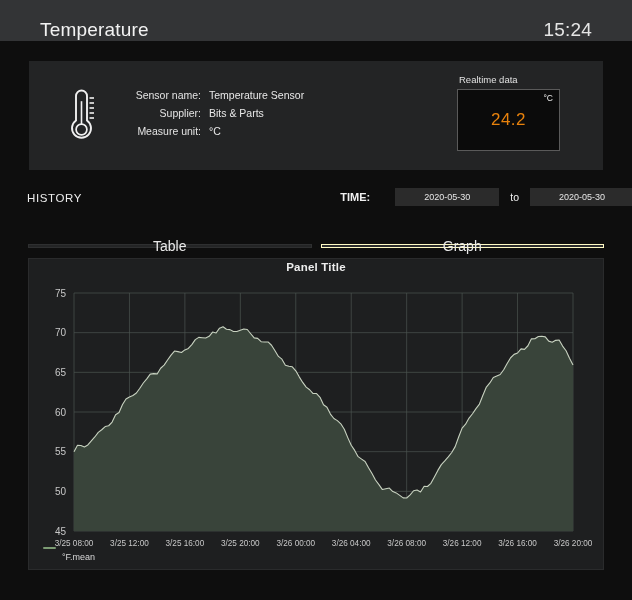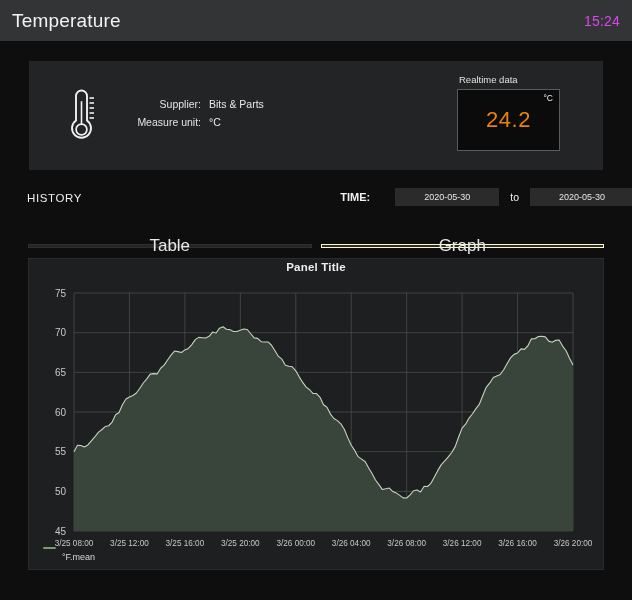--- a/index.html
+++ b/index.html
@@ -9,25 +9,25 @@
     background: #0d0d0d;
     font-family: "Liberation Sans", sans-serif;
     overflow: hidden;
   }
   #app { position: relative; width: 632px; height: 600px; background: #0e0e0e; }
 
   
   .topbar {
     position: absolute; left: 0; top: 0; width: 632px; height: 41px;
     background: #333436;
-    display: flex; align-items: center; justify-content: space-between;
-    padding: 0 12px;
+    display: flex; align-items: flex-end; justify-content: space-between;
+    padding: 0 40px;
   }
   .topbar .title { color: #f2f2f2; font-size: 19px; font-weight: 400; letter-spacing: .2px; }
-  .topbar .clock { color: #d946ef; font-size: 14px; font-weight: 400; letter-spacing: .2px; margin-left: 8px; }
+  .topbar .clock { color: #e5e5e5; font-size: 19px; font-weight: 400; letter-spacing: .2px; margin-left: 8px; }
 
   
   .sensor-panel {
     position: absolute; left: 29px; top: 61px; width: 574px; height: 109px;
     background: #232425;
     display: flex; align-items: center;
   }
   .thermo-wrap { width: 88px; display: flex; align-items: center; justify-content: center; padding-left: 14px; }
   .info-table { margin-left: 8px; }
   .info-row { display: flex; align-items: baseline; height: 18px; }
@@ -40,21 +40,21 @@
   .realtime {
     position: absolute; right: 27px; top: 13px; width: 119px;
   }
   .realtime-label { color: #e0e0e0; font-size: 9.5px; margin-bottom: 4px; padding-left: 2px; }
   .realtime-box {
     position: relative; width: 103px; height: 62px;
     background: #0b0b0b; border: 1px solid #5a5a5a;
     display: flex; align-items: center; justify-content: center;
   }
   .realtime-unit { position: absolute; top: 3px; right: 6px; color: #ededed; font-size: 8.5px; }
-  .realtime-value { color: #e8820c; font-size: 22px; font-weight: 400; letter-spacing: .5px; }
+  .realtime-value { color: #e8820c; font-size: 17px; font-weight: 400; letter-spacing: .5px; }
 
   
   .history-row {
     position: absolute; left: 27px; top: 188px; width: 607px; height: 20px;
     display: flex; align-items: center;
   }
   .history-label { color: #ededed; font-size: 11.5px; letter-spacing: .6px; }
   .time-group { position: absolute; right: 0; top: 0; display: flex; align-items: center; }
   .time-label { color: #f0f0f0; font-size: 11px; font-weight: bold; margin-right: 25px; }
   .date-field {
@@ -65,21 +65,21 @@
   .to-label { color: #f0f0f0; font-size: 10.5px; margin: 0 11px; }
 
   
   .tabs {
     position: absolute; left: 28px; top: 214px; width: 576px; height: 34px;
     display: flex; gap: 9px;
   }
   .tab {
     flex: 1; background: #232425; border: 1px solid #2e2f30;
     display: flex; align-items: center; justify-content: center;
-    color: #e9e9e9; font-size: 17px; cursor: pointer; margin-top: 30px;
+    color: #e9e9e9; font-size: 14px; cursor: pointer; margin-top: 30px;
   }
   .tab.active { background: #2a2b2c; border: 1px solid #fef9c3; }
 
   
   .chart-panel {
     position: absolute; left: 28px; top: 258px; width: 576px; height: 312px;
     background: #1e1f20; border: 1px solid #2a2b2c;
   }
   .chart-title {
     text-align: center; color: #ededed; font-size: 11.5px;
@@ -120,20 +120,24 @@
           <line x1="25.5" y1="10" x2="30" y2="10"></line>
           <line x1="25.5" y1="15" x2="30" y2="15"></line>
           <line x1="25.5" y1="20" x2="30" y2="20"></line>
           <line x1="25.5" y1="25" x2="30" y2="25"></line>
           <line x1="25.5" y1="30" x2="30" y2="30"></line>
         </g>
       </svg>
     </div>
 
     <div class="info-table">
+      <div class="info-row">
+        <span class="info-label">Sensor name:</span>
+        <span class="info-value">Temperature Sensor</span>
+      </div>
       <div class="info-row">
         <span class="info-label">Supplier:</span>
         <span class="info-value">Bits &amp; Parts</span>
       </div>
       <div class="info-row">
         <span class="info-label">Measure unit:</span>
         <span class="info-value">°C</span>
       </div>
     </div>
 

